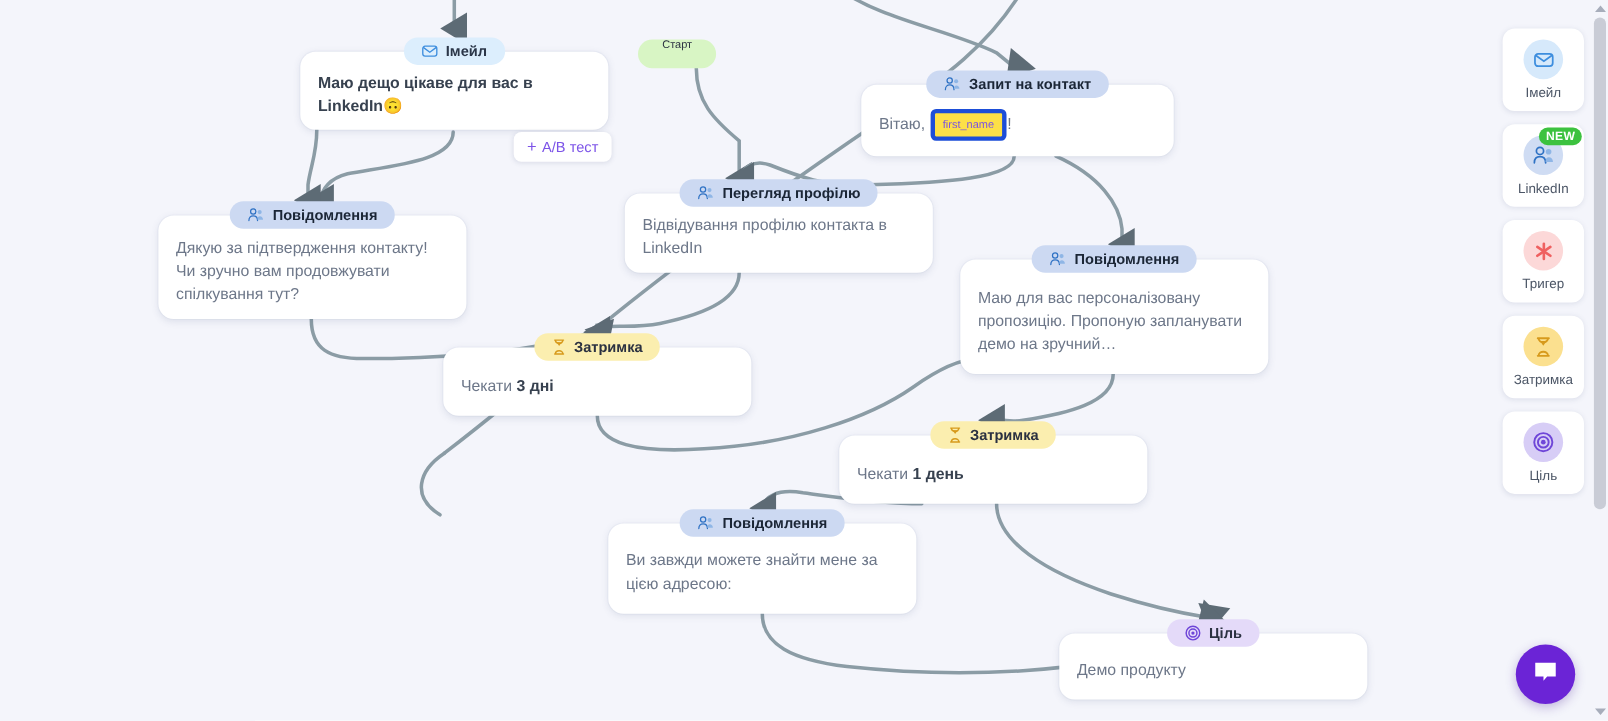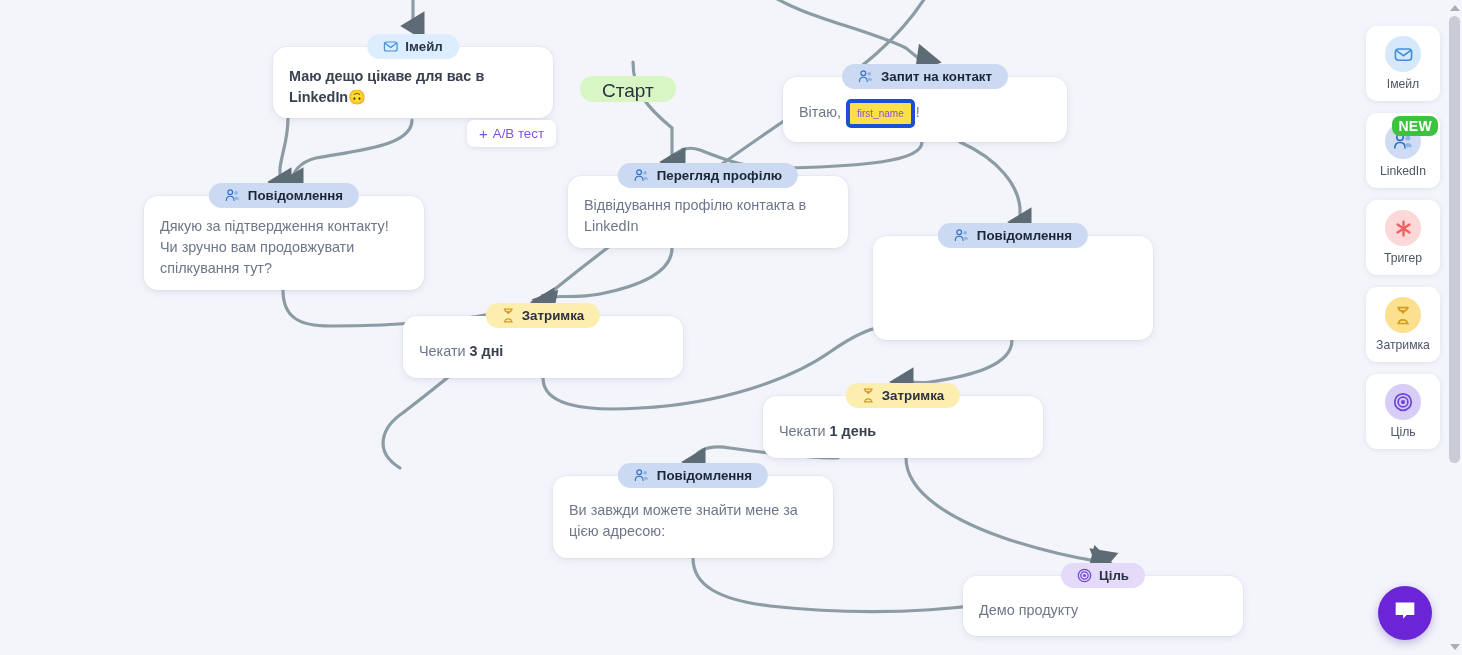--- a/index.html
+++ b/index.html
@@ -67,25 +67,24 @@
   .pill.email   { background: #dceefd; color: #2b3648; }
   .pill.linked  { background: #ccd9f2; color: #1b2636; }
   .pill.delay   { background: #fbeeaf; color: #2b3141; }
   .pill.goal    { background: #e4daf9; color: #2b3141; }
   .pill-start {
     position: absolute;
     height: 26px;
     border-radius: 13px;
     background: #d8f5c4;
     color: #2b3141;
-    display: flex; align-items: flex-end; justify-content: center;
+    display: flex; align-items: flex-start; justify-content: center;
     padding: 0 22px;
-    font-size: 19px;
+    font-size: 10px;
     z-index: 3;
-    margin-top: 40px;
   }
   .pill svg { display: block; }
 
   .var-chip {
     display: inline-block;
     border: 4px solid #1d4ed8;
     background: #fde047;
     color: #7b54e0;
     border-radius: 5px;
     padding: 1px 7px;
@@ -136,21 +135,21 @@
     width: 36px; height: 36px;
     border-radius: 50%;
     display: flex; align-items: center; justify-content: center;
   }
   .pal-label { font-size: 12.2px; color: #4c5666; }
   .badge-new {
     position: absolute;
     top: 3px; right: 2px;
     background: #3cc23f;
     color: #fff;
-    font-size: 14px;
+    font-size: 11px;
     font-weight: bold;
     border-radius: 8px;
     padding: 2px 6px;
     letter-spacing: .3px;
   }
 
   
   #scrollbar {
     position: absolute;
     right: 0; top: 0;
@@ -316,20 +315,21 @@
         <span>
           <svg width="16" height="15" viewBox="0 0 18 16">
               <circle cx="6" cy="4.3" r="2.7" fill="none" stroke="#2f72c4" stroke-width="1.3"></circle>
               <path d="M1.6,13.6 C1.6,10.4 3.6,8.8 6,8.8 C8.4,8.8 10.4,10.4 10.4,13.6" fill="none" stroke="#2f72c4" stroke-width="1.3" stroke-linecap="round"></path>
               <circle cx="12.6" cy="5" r="2.1" fill="#8fb6e6"></circle>
               <path d="M10.3,12.8 C10.3,10.4 11.4,9.3 12.8,9.3 C14.6,9.3 16,10.6 16,12.8" fill="#8fb6e6"></path>
             </svg>
         </span>
         <span>Повідомлення</span>
       </div>
+      <div class="node-body">Маю для вас персоналізовану пропозицію. Пропоную запланувати демо на зручний…</div>
     </div>
 
     <div class="node" style="left:403px; top:316px; width:280px; height:62px;">
       <div class="pill delay">
         <span>
           <svg width="13" height="15" viewBox="0 0 12 15">
               <path d="M2,1.2 L10,1.2 M2,13.8 L10,13.8 M2.6,1.2 C2.6,5 9.4,5.2 9.4,1.2 M2.6,13.8 C2.6,10 9.4,9.8 9.4,13.8" fill="none" stroke="#d79a1c" stroke-width="1.3" stroke-linecap="round"></path>
               <path d="M3.6,3.2 L8.4,3.2 L6,6.6 Z" fill="#d79a1c"></path>
             </svg>
         </span>

